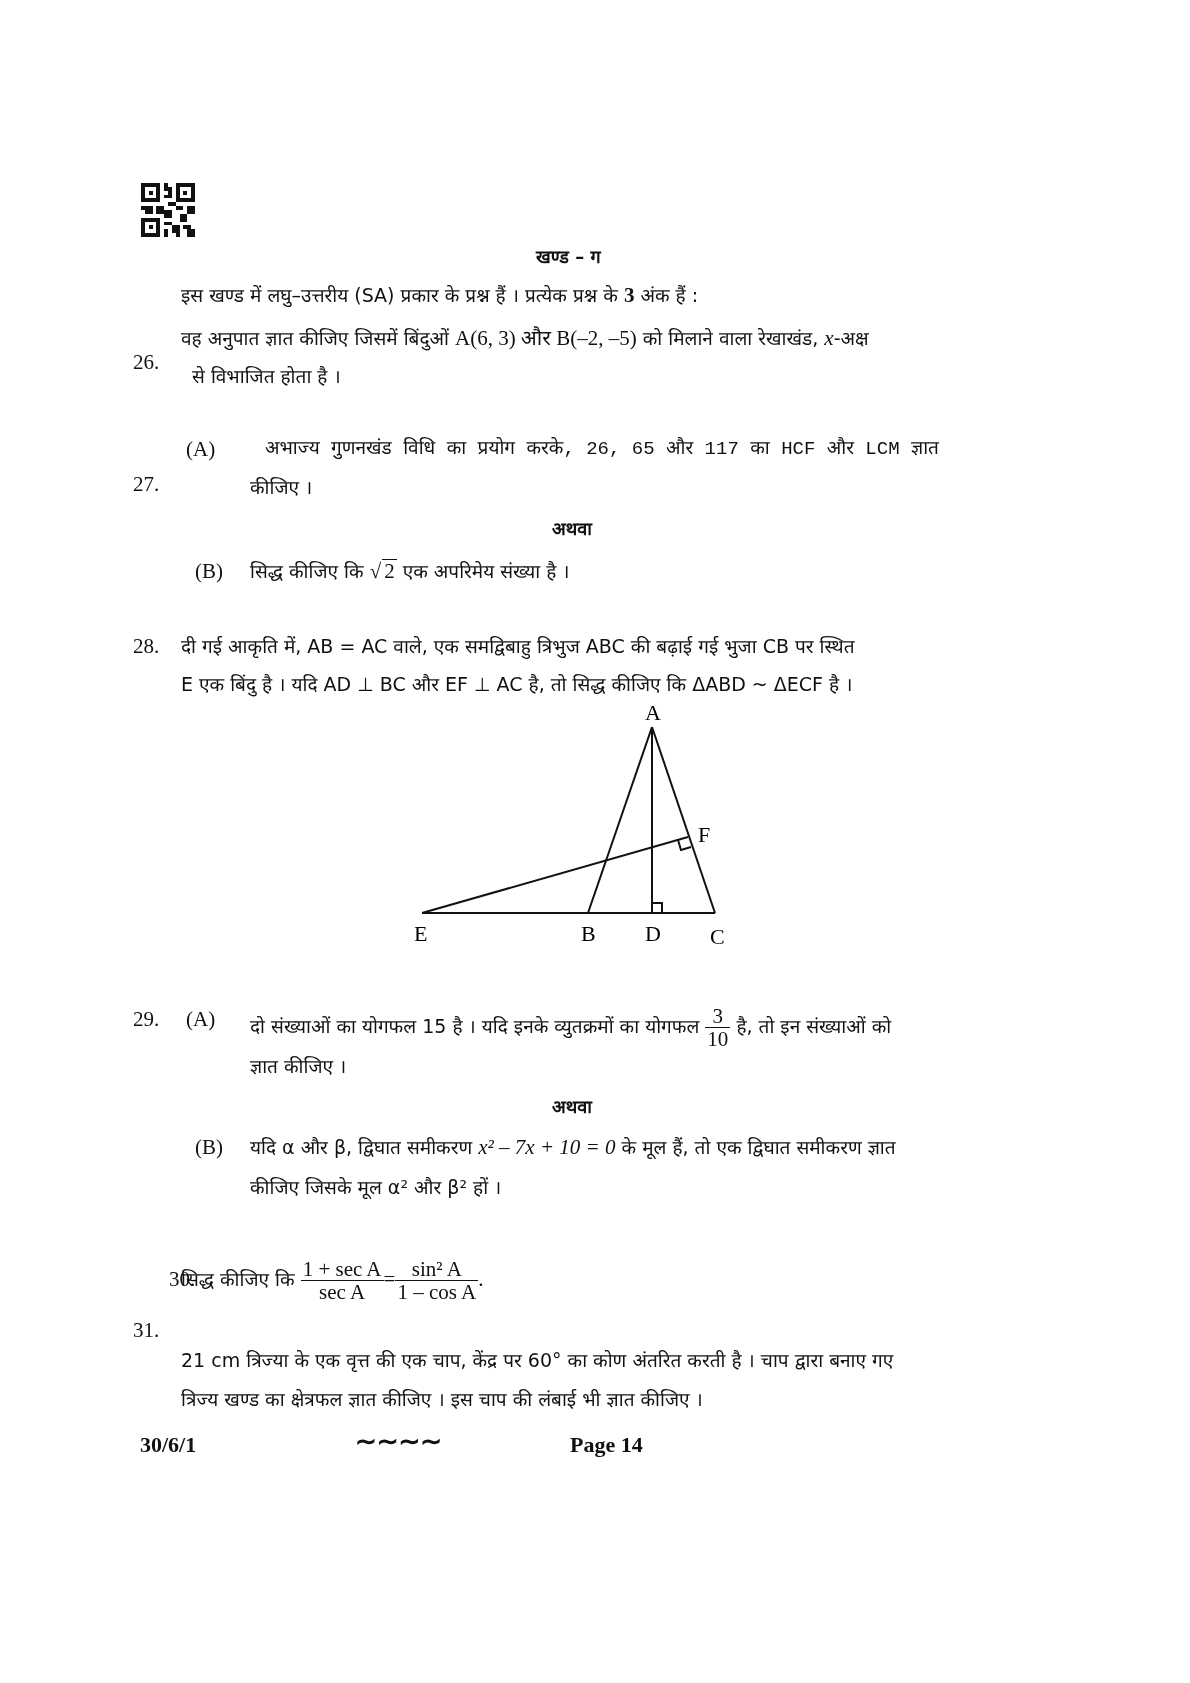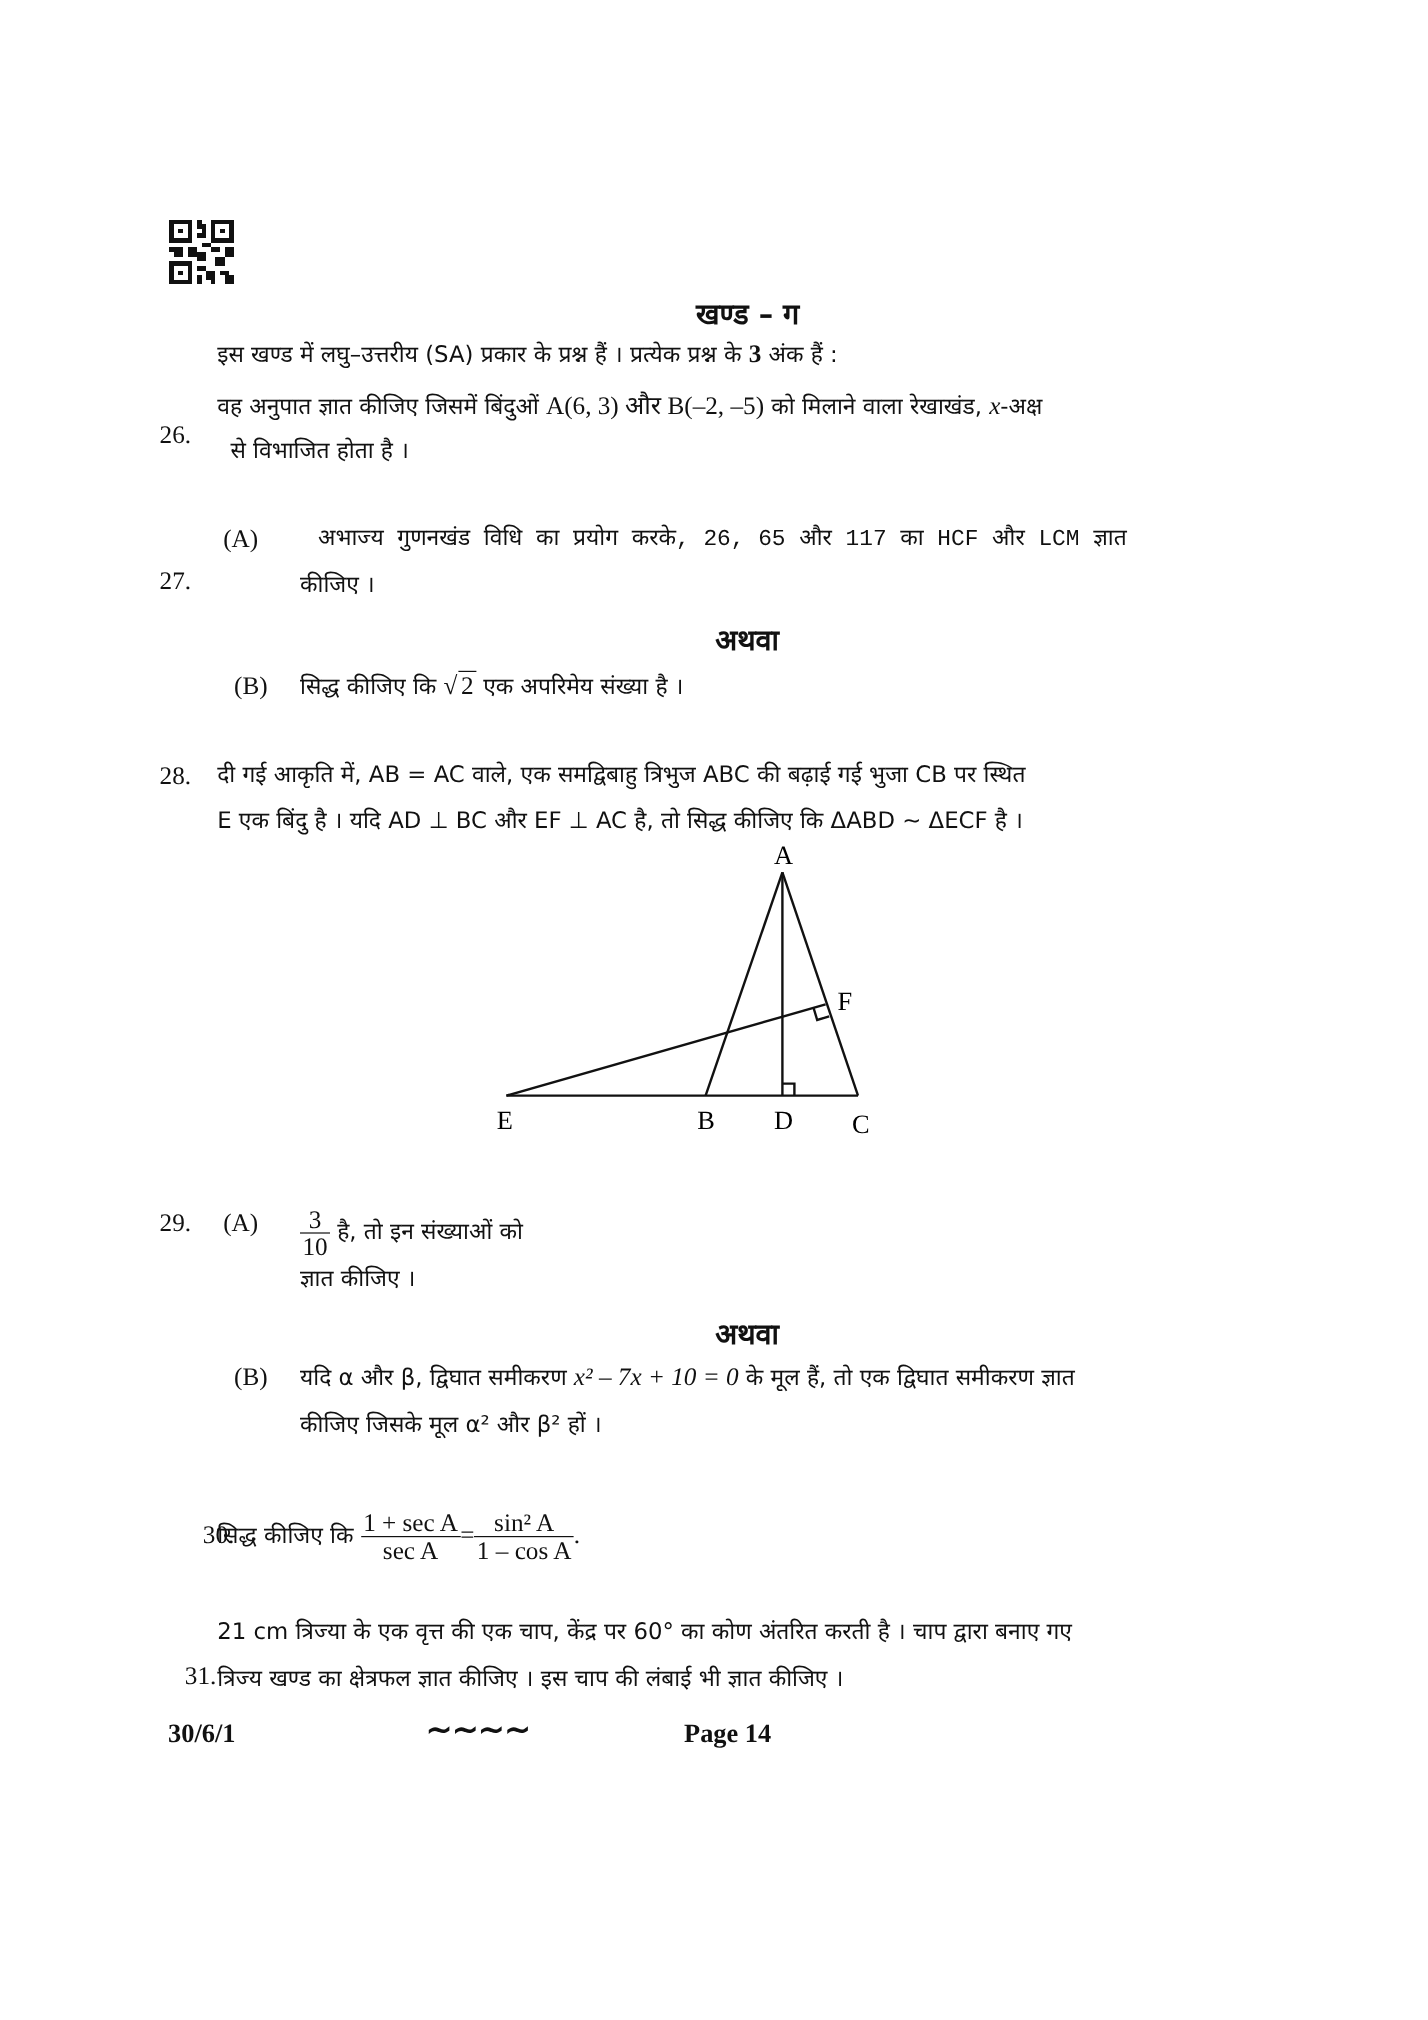--- a/index.html
+++ b/index.html
@@ -3,21 +3,21 @@
 <meta charset="utf-8">
 <style>
   html, body { margin:0; padding:0; background:#ffffff; }
   body { width:1190px; height:1683px; position:relative; overflow:hidden;
          font-family:"DejaVu Serif","Liberation Serif",serif; color:#111; }
   .abs { position:absolute; }
   .line { position:absolute; font-size:21px; line-height:28px; white-space:nowrap; }
   .hi { font-family:"DejaVu Sans","Liberation Sans",sans-serif; font-size:19px; }
   .num { position:absolute; font-size:21px; line-height:28px; font-family:"Liberation Serif",serif; }
   .part { position:absolute; font-size:21px; line-height:28px; font-family:"Liberation Serif",serif; }
-  .heading { position:absolute; font-family:"DejaVu Sans","Liberation Sans",sans-serif; font-weight:bold; font-size:24px;margin-left:44px; }
+  .heading { position:absolute; font-family:"DejaVu Sans","Liberation Sans",sans-serif; font-weight:bold; font-size:18px; }
   .qr { position:absolute; left:140px; top:183px; width:56px; height:54px; }
   .frac { display:inline-block; vertical-align:middle; text-align:center; font-family:"Liberation Serif",serif; font-size:21px; line-height:22px; }
   .frac .n { display:block; border-bottom:1.5px solid #111; padding:0 2px; }
   .frac .d { display:block; padding:0 2px; }
   .math { font-family:"Liberation Serif",serif; font-size:21px; }
   .it { font-style:italic; }
   .sqrt { display:inline-block; border-top:1.5px solid #111; padding:0 2px; margin-left:1px; line-height:22px; }
   .footer { position:absolute; top:1432px; font-family:"Liberation Serif",serif; font-weight:bold; font-size:22px; }
   svg text { font-family:"Liberation Serif",serif; font-size:22px; }
 </style>
@@ -87,29 +87,29 @@
   <text x="645" y="720">A</text>
   <text x="698" y="842">F</text>
   <text x="414" y="941">E</text>
   <text x="581" y="941">B</text>
   <text x="645" y="941">D</text>
   <text x="710" y="944">C</text>
 </svg>
 
 <div class="num" style="left:133px; top:1005px;">29.</div>
 <div class="part" style="left:186px; top:1005px;">(A)</div>
-<div class="line hi" style="left:250px; top:1005px;"><span class="frac"><span class="n">3</span><span class="d">10</span></span><span> है, तो इन संख्याओं को</span></div>
+<div class="line hi" style="left:250px; top:1005px;"><span>दो संख्याओं का योगफल 15 है । यदि इनके व्युतक्रमों का योगफल </span><span class="frac"><span class="n">3</span><span class="d">10</span></span><span> है, तो इन संख्याओं को</span></div>
 <div class="line hi" style="left:250px; top:1052px;text-align:right;">ज्ञात कीजिए ।</div>
 <div class="heading" style="left:552px; top:1094px;">अथवा</div>
 <div class="part" style="left:195px; top:1133px;">(B)</div>
 <div class="line hi" style="left:250px; top:1133px;"><span>यदि α और β, द्विघात समीकरण </span><span class="math it">x² – 7x + 10 = 0</span><span> के मूल हैं, तो एक द्विघात समीकरण ज्ञात</span></div>
 <div class="line hi" style="left:250px; top:1173px;">कीजिए जिसके मूल α² और β² हों ।</div>
 
 <div class="num" style="left:133px; top:1265px;margin-left:36px;">30.</div>
 <div class="line hi" style="left:181px; top:1250px; line-height:58px;"><span>सिद्ध कीजिए कि </span><span class="frac"><span class="n">1 + sec A</span><span class="d">sec A</span></span><span class="math">=</span><span class="frac"><span class="n">sin² A</span><span class="d">1 – cos A</span></span><span class="math">.</span></div>
 
-<div class="num" style="left:133px; top:1382px;margin-left:21px;">31.</div>
+<div class="num" style="left:133px; top:1316px;">31.</div>
 <div class="line hi" style="left:181px; top:1346px;">21 cm त्रिज्या के एक वृत्त की एक चाप, केंद्र पर 60° का कोण अंतरित करती है । चाप द्वारा बनाए गए</div>
 <div class="line hi" style="left:181px; top:1385px;">त्रिज्य खण्ड का क्षेत्रफल ज्ञात कीजिए । इस चाप की लंबाई भी ज्ञात कीजिए ।</div>
 
 <div class="footer" style="left:140px;">30/6/1</div>
 <div class="footer" style="left:355px; font-size:26px; top:1426px;">∼∼∼∼</div>
 <div class="footer" style="left:570px;">Page 14</div>
 
 </body></html>

